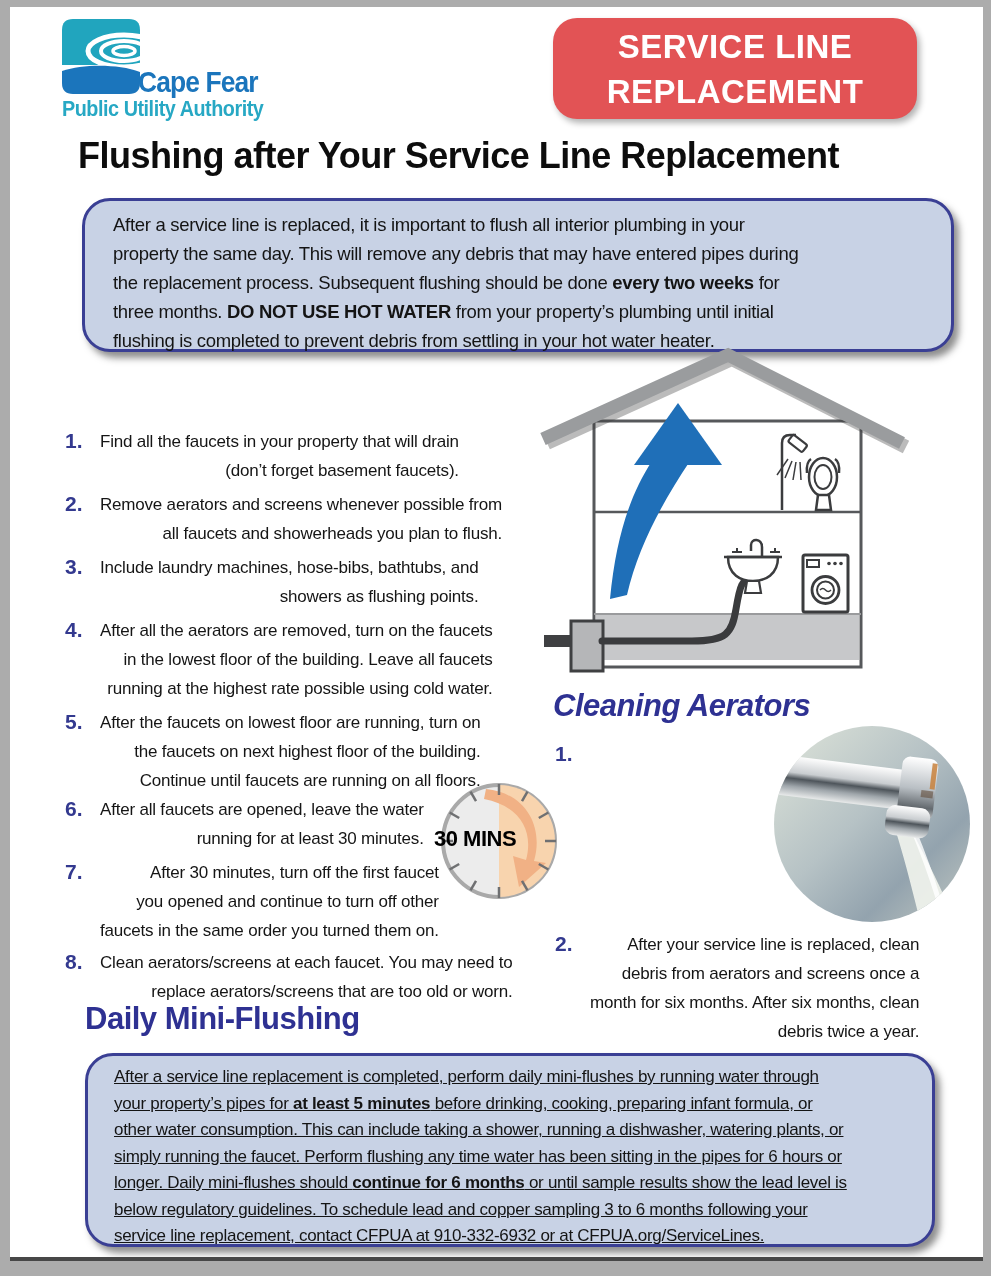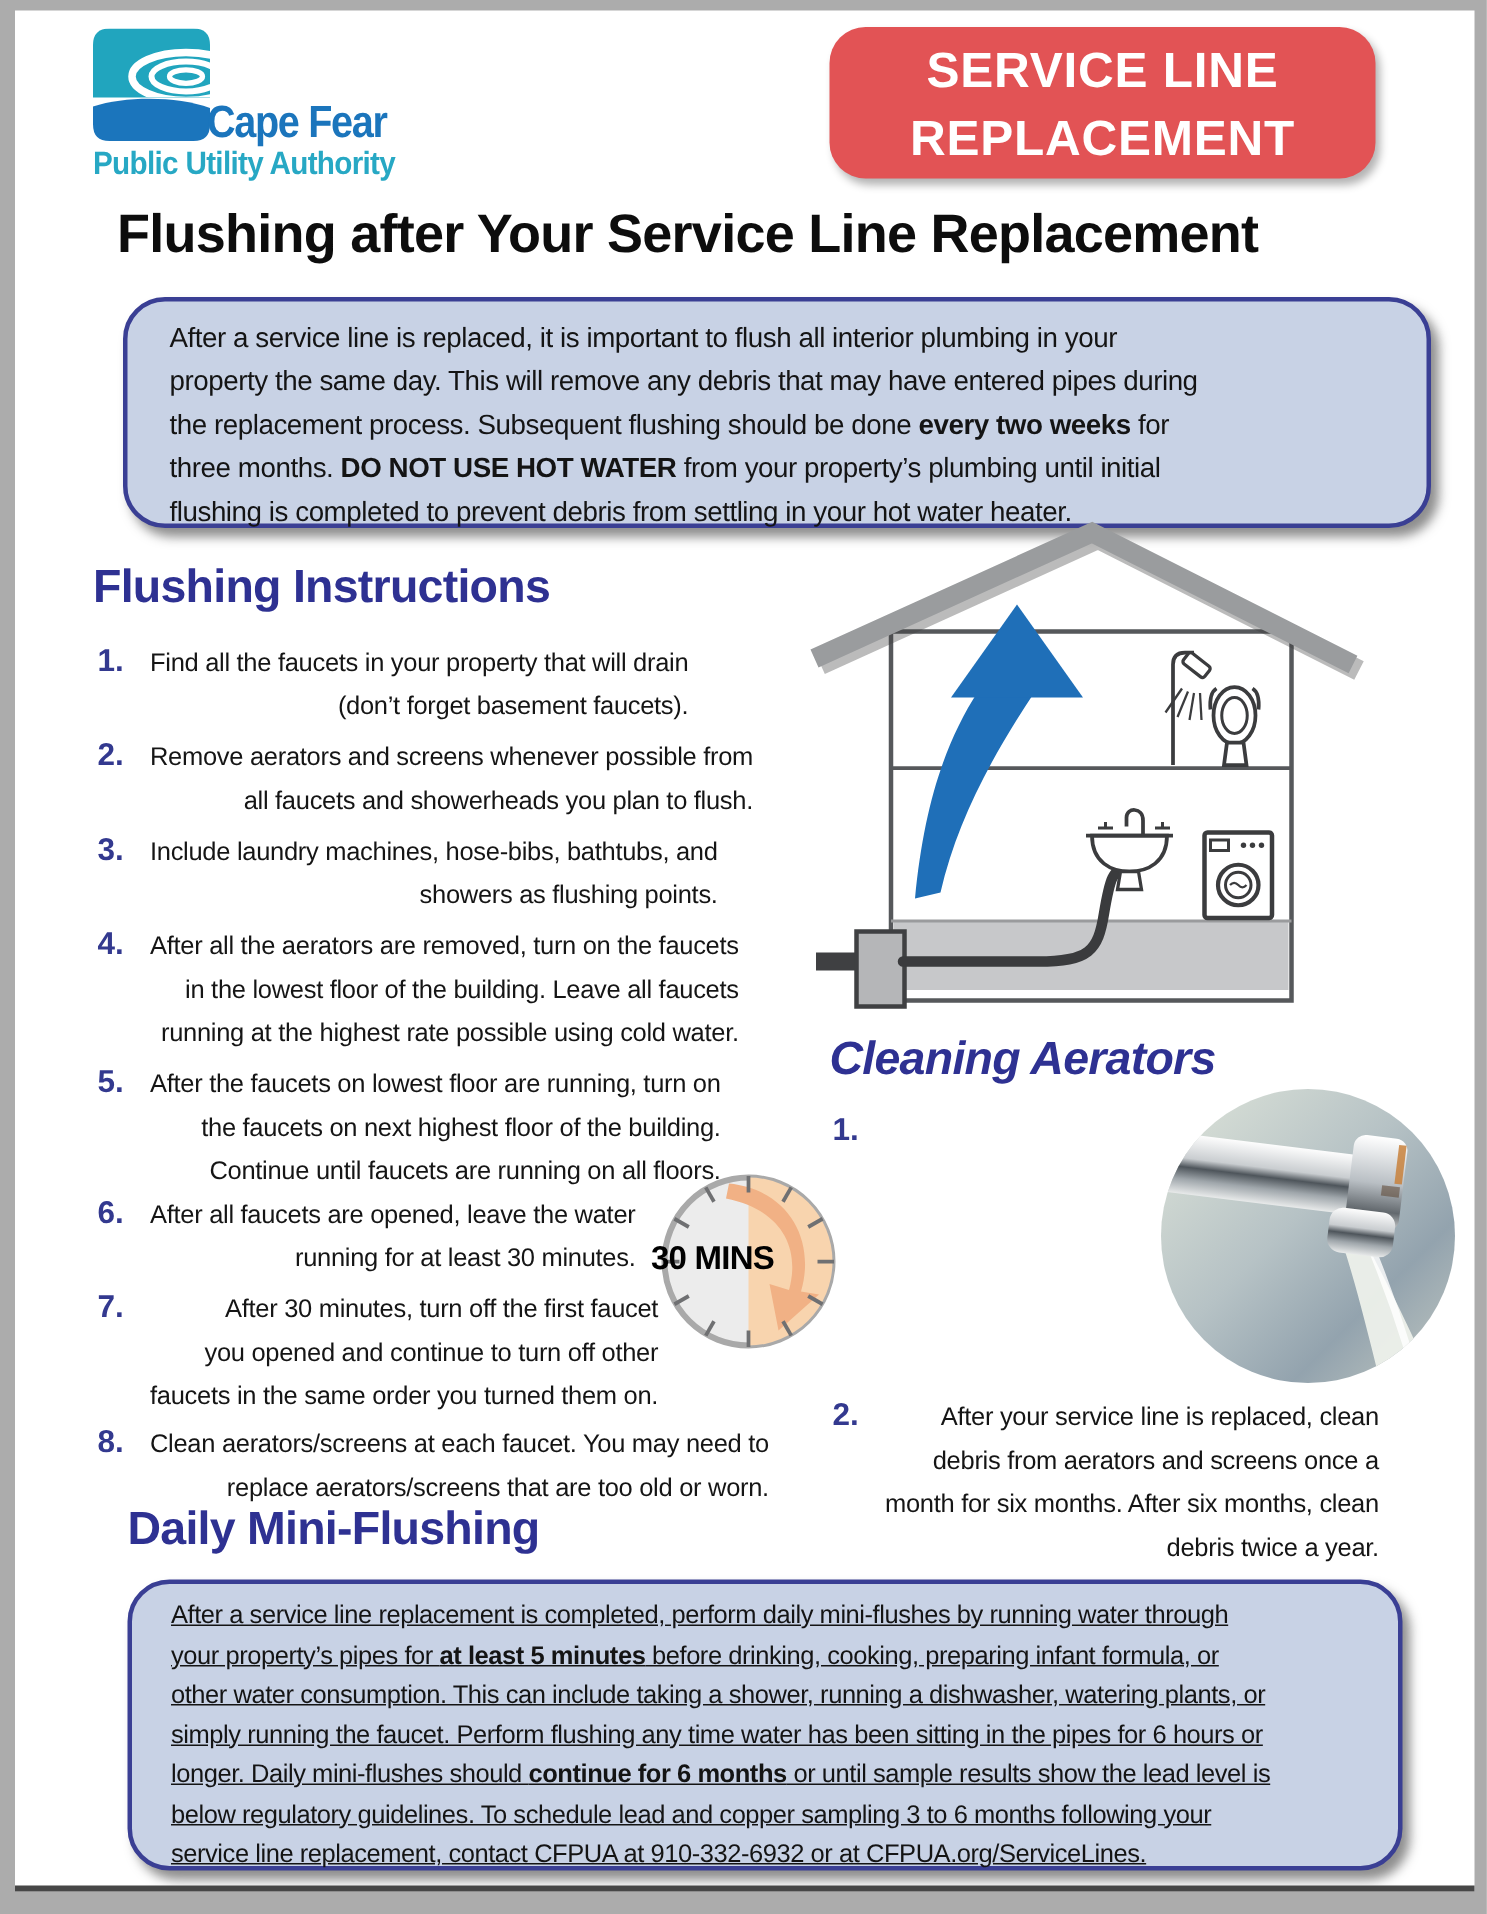--- a/index.html
+++ b/index.html
@@ -80,21 +80,20 @@
   <div class="page-title">Flushing after Your Service Line Replacement</div>
 
   <div class="callout intro-box">
     <div class="boxtext"><span>After a service line is replaced, it is important to flush all interior plumbing in your
 property the same day. This will remove any debris that may have entered pipes during
 the replacement process. Subsequent flushing should be done </span><span class="seg-b">every two weeks</span><span> for
 three months. </span><span class="seg-b">DO NOT USE HOT WATER</span><span> from your property’s plumbing until initial
 flushing is completed to prevent debris from settling in your hot water heater.</span></div>
   </div>
 
-  <div class="h-indigo h-flush">Flushing Instructions</div>
 
   <div class="fitem" style="top:420px">
     <span class="num">1.</span>
     <div class="itext">Find all the faucets in your property that will drain
 (don’t forget basement faucets).</div>
   </div>
   <div class="fitem" style="top:483px">
     <span class="num">2.</span>
     <div class="itext">Remove aerators and screens whenever possible from
 all faucets and showerheads you plan to flush.</div>

